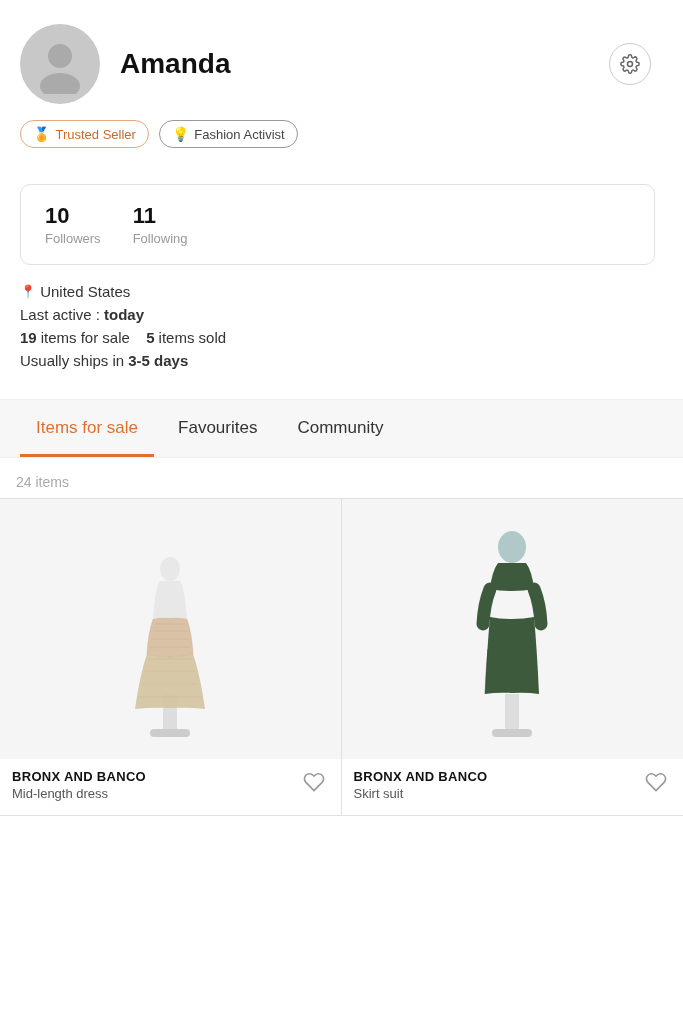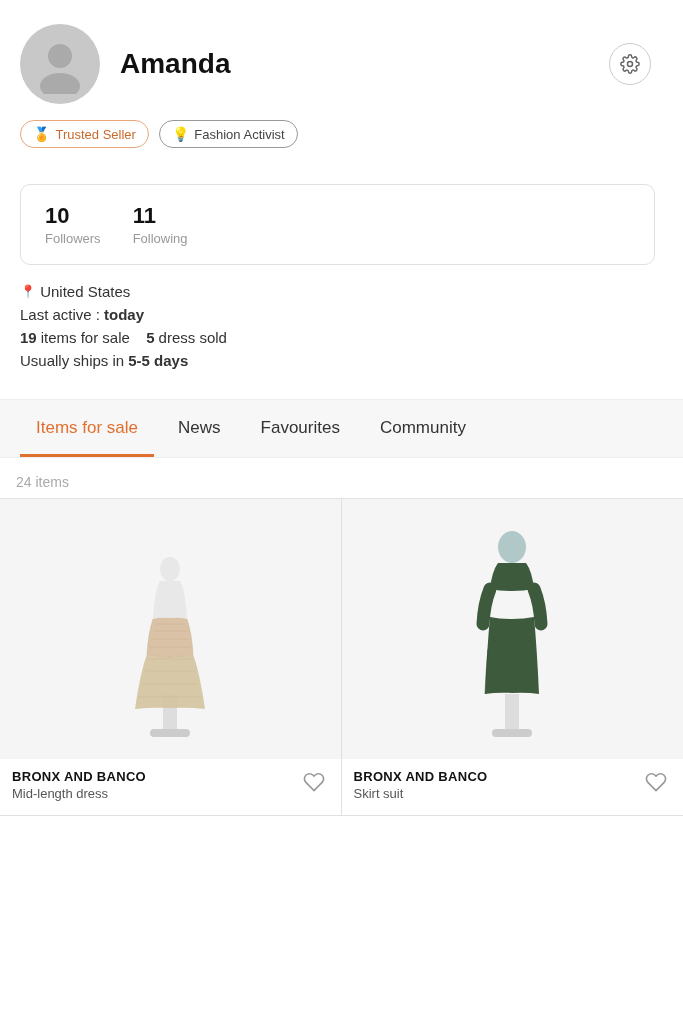--- a/index.html
+++ b/index.html
@@ -316,31 +316,30 @@
   </div>
   <div class="info-row">
     <span>Last active : </span>
     <span class="bold">today</span>
   </div>
   <div class="info-row">
     <span class="bold">19</span>
     <span> items for sale</span>
     &nbsp;&nbsp;
     <span class="bold">5</span>
-    <span> dress sold</span>
+    <span> items sold</span>
   </div>
   <div class="info-row">
     <span>Usually ships in </span>
-    <span class="bold">5-5 days</span>
+    <span class="bold">3-5 days</span>
   </div>
 </div>
 
 <div class="tabs-container">
   <div class="tab-item active">Items for sale</div>
-  <div class="tab-item">News</div>
   <div class="tab-item">Favourites</div>
   <div class="tab-item">Community</div>
 </div>
 
 <div class="items-count">24 items</div>
 
 <div class="items-grid">
 
   <div class="item-card">
     <div class="item-image">

